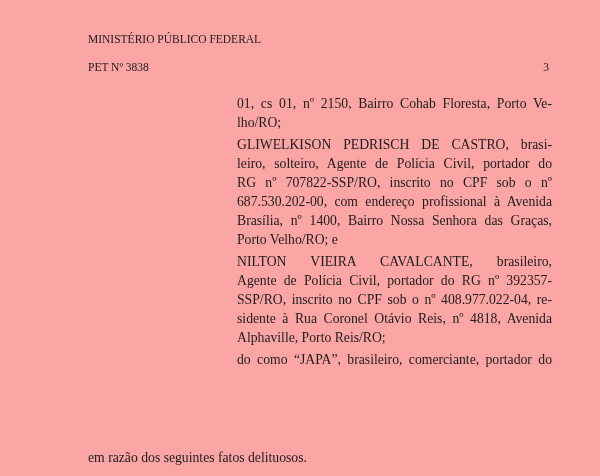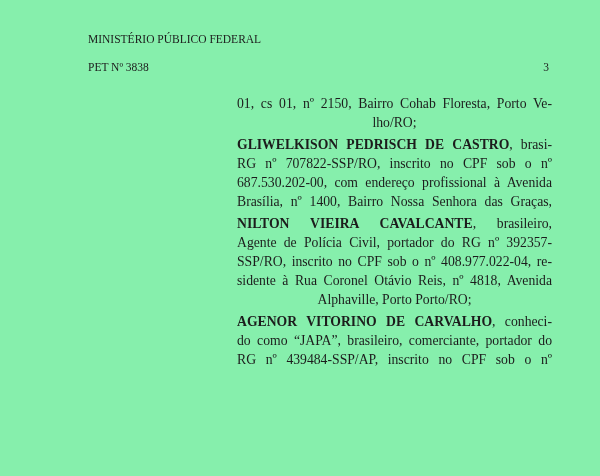--- a/index.html
+++ b/index.html
@@ -1,20 +1,20 @@
 <!DOCTYPE html>
 <html><head>
 <meta charset="utf-8">
 <style>
   html, body { margin: 0; padding: 0; background: #ffffff; }
   #page {
     position: relative;
     width: 600px;
     height: 476px;
-    background: #86efac;
+    background: #fca5a5;
     color: #1c1c1c;
     font-family: "Liberation Serif", "DejaVu Serif", serif;
     overflow: hidden;
   }
   .institution {
     position: absolute;
     left: 88px;
     top: 33px;
     font-size: 11.5px;
     line-height: 1.2;
@@ -34,23 +34,23 @@
   .body-block {
     position: absolute;
     left: 237px;
     top: 94px;
     width: 323px;
     font-size: 13.7px;
     line-height: 19px;
   }
   .para { margin: 0 8px 3px 0; }
   .para:last-child { margin-bottom: 0; }
-  .ln { text-align: center; white-space: nowrap; }
+  .ln { text-align: left; white-space: nowrap; }
   .jl { text-align: justify; text-align-last: justify; }
-  .b { font-weight: bold; }
+  .b { font-weight: normal; }
   .closing {
     position: absolute;
     left: 88px;
     top: 448px;
     font-size: 13.7px;
     line-height: 19px;
     white-space: nowrap;
   }
 </style>
 </head>
@@ -65,32 +65,33 @@
     <span>3</span>
   </div>
 
   <div class="body-block">
       <div class="para">
         <div class="ln jl">01, cs 01, nº 2150, Bairro Cohab Floresta, Porto Ve-</div>
         <div class="ln">lho/RO;</div>
       </div>
       <div class="para">
         <div class="ln jl"><span class="b">GLIWELKISON PEDRISCH DE CASTRO</span>, brasi-</div>
+        <div class="ln jl">leiro, solteiro, Agente de Polícia Civil, portador do</div>
         <div class="ln jl">RG nº 707822-SSP/RO, inscrito no CPF sob o nº</div>
         <div class="ln jl">687.530.202-00, com endereço profissional à Avenida</div>
         <div class="ln jl">Brasília, nº 1400, Bairro Nossa Senhora das Graças,</div>
+        <div class="ln">Porto Velho/RO; e</div>
       </div>
       <div class="para">
         <div class="ln jl"><span class="b">NILTON VIEIRA CAVALCANTE</span>, brasileiro,</div>
         <div class="ln jl">Agente de Polícia Civil, portador do RG nº 392357-</div>
         <div class="ln jl">SSP/RO, inscrito no CPF sob o nº 408.977.022-04, re-</div>
         <div class="ln jl">sidente à Rua Coronel Otávio Reis, nº 4818, Avenida</div>
-        <div class="ln">Alphaville, Porto Porto/RO;</div>
+        <div class="ln">Alphaville, Porto Reis/RO;</div>
       </div>
       <div class="para">
-        <div class="ln jl"><span class="b">AGENOR VITORINO DE CARVALHO</span>, conheci-</div>
         <div class="ln jl">do como “JAPA”, brasileiro, comerciante, portador do</div>
-        <div class="ln jl">RG nº 439484-SSP/AP, inscrito no CPF sob o nº</div>
       </div>
     </div>
 
+  <div class="closing">em razão dos seguintes fatos delituosos.</div>
 
 </div>
 
 </body></html>

